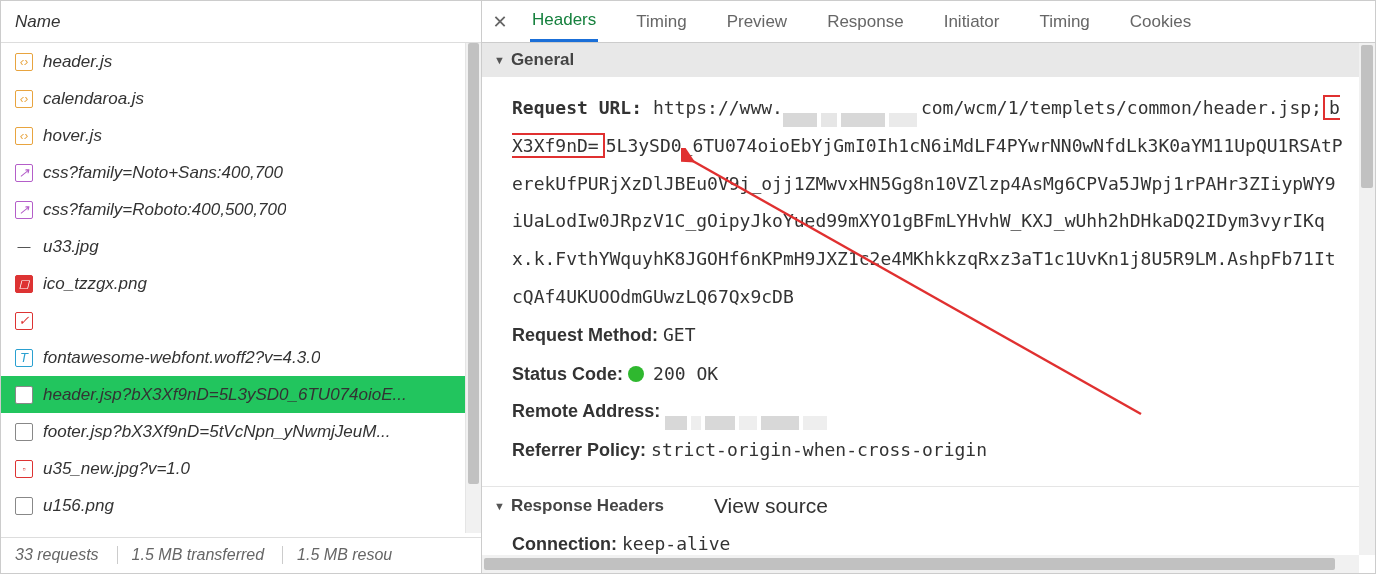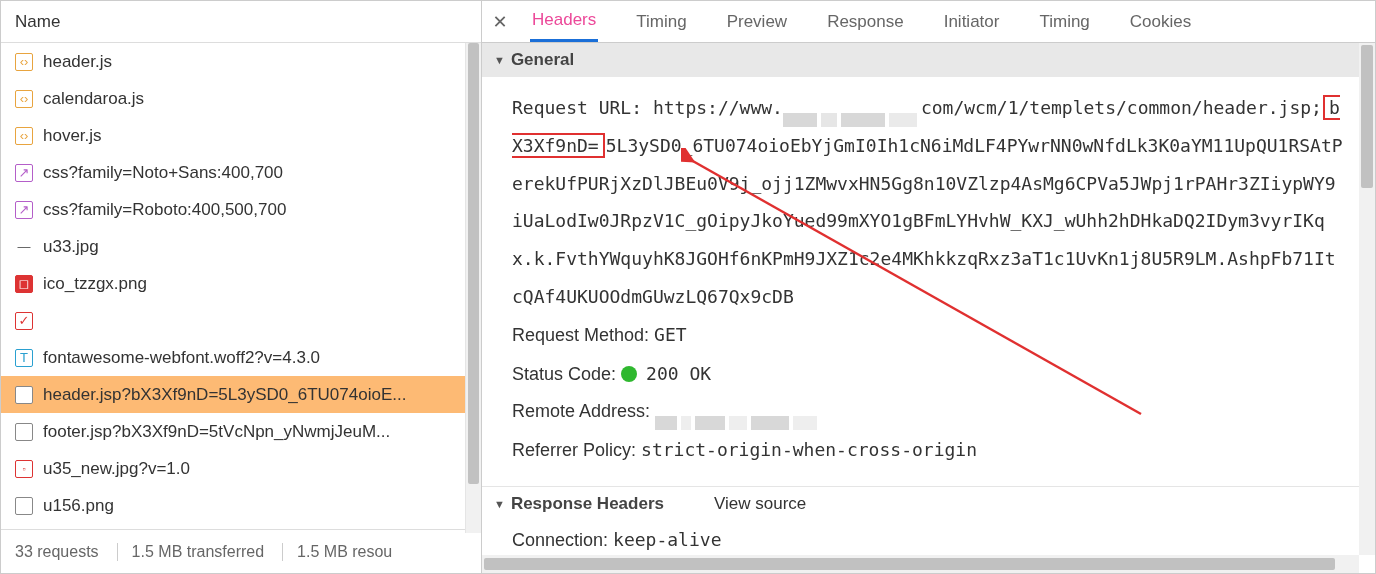--- a/index.html
+++ b/index.html
@@ -19,20 +19,21 @@
   height: 100%;
   border: 1px solid #ccc;
 }
 
 .left-panel {
   width: 481px;
   border-right: 1px solid #ccc;
   display: flex;
   flex-direction: column;
   position: relative;
+  font-style: italic;
 }
 .name-header {
   padding: 8px 14px;
   font-size: 17px;
   color: #333;
   border-bottom: 1px solid #ddd;
   height: 42px;
   display: flex;
   align-items: center;
 }
@@ -45,21 +46,21 @@
   align-items: center;
   padding: 6px 14px;
   height: 37px;
   cursor: pointer;
   white-space: nowrap;
   overflow: hidden;
   text-overflow: ellipsis;
   font-size: 17px;
 }
 .file-item.selected {
-  background: #fdba74;
+  background: #22c55e;
 }
 .file-icon {
   width: 18px;
   height: 18px;
   margin-right: 10px;
   display: inline-flex;
   align-items: center;
   justify-content: center;
   flex-shrink: 0;
   font-size: 13px;
@@ -79,22 +80,22 @@
   text-overflow: ellipsis;
   white-space: nowrap;
 }
 .left-footer {
   border-top: 1px solid #ddd;
   padding: 8px 14px;
   font-size: 16px;
   color: #666;
   display: flex;
   gap: 18px;
-  height: 44px;
-  align-items: center;
+  height: 36px;
+  align-items: flex-start;
   white-space: nowrap;
   overflow: hidden;
 }
 .left-footer span { border-left: 1px solid #ccc; padding-left: 14px;}
 .left-footer span:first-child { border-left: none; padding-left:0;}
 .left-scrollbar {
   position: absolute;
   right: 0; top: 42px; bottom: 40px;
   width: 16px;
   background: #f1f1f1;
@@ -134,21 +135,21 @@
   margin-right: -8px;
 }
 .tab {
   padding: 9px 2px;
   cursor: pointer;
   height: 100%;
   display: flex;
   align-items: center;
 }
 .tab.active {
-  color: #ec4899;
+  color: #15803d;
   border-bottom: 3px solid #1a6fd8;
   margin-bottom: -1px;
 }
 .detail-body {
   flex: 1;
   overflow: auto;
   position: relative;
 }
 .section-header {
   background: #e8e8e8;
@@ -165,21 +166,21 @@
   font-size: 11px;
   color: #555;
 }
 .section-content {
   padding: 12px 30px 16px 30px;
   font-size: 18px;
   line-height: 2.1;
   color: #333;
 }
 .kv-label {
-  font-weight: normal;
+  font-weight: bold;
   color: #333;
 }
 .mono {
   font-family: "Consolas", "Menlo", monospace;
   font-size: 18px;
 }
 .url-block {
   font-family: "Consolas", "Menlo", monospace;
   word-break: break-all;
   line-height: 2.1;
@@ -210,21 +211,21 @@
   vertical-align:middle;
 }
 .response-h-row {
   display:flex;
   align-items: center;
   gap: 50px;
   padding: 7px 12px;
 }
 .view-source {
   color: #333;
-  font-size: 17px;
+  font-size: 21px;
 }
 .right-scrollbar {
   position: absolute;
   right: 0; top: 42px; bottom: 18px;
   width: 16px;
   background: #f1f1f1;
 }
 .right-scroll-thumb {
   position: absolute;
   top: 2px; left:2px; right:2px; height: 28%;

